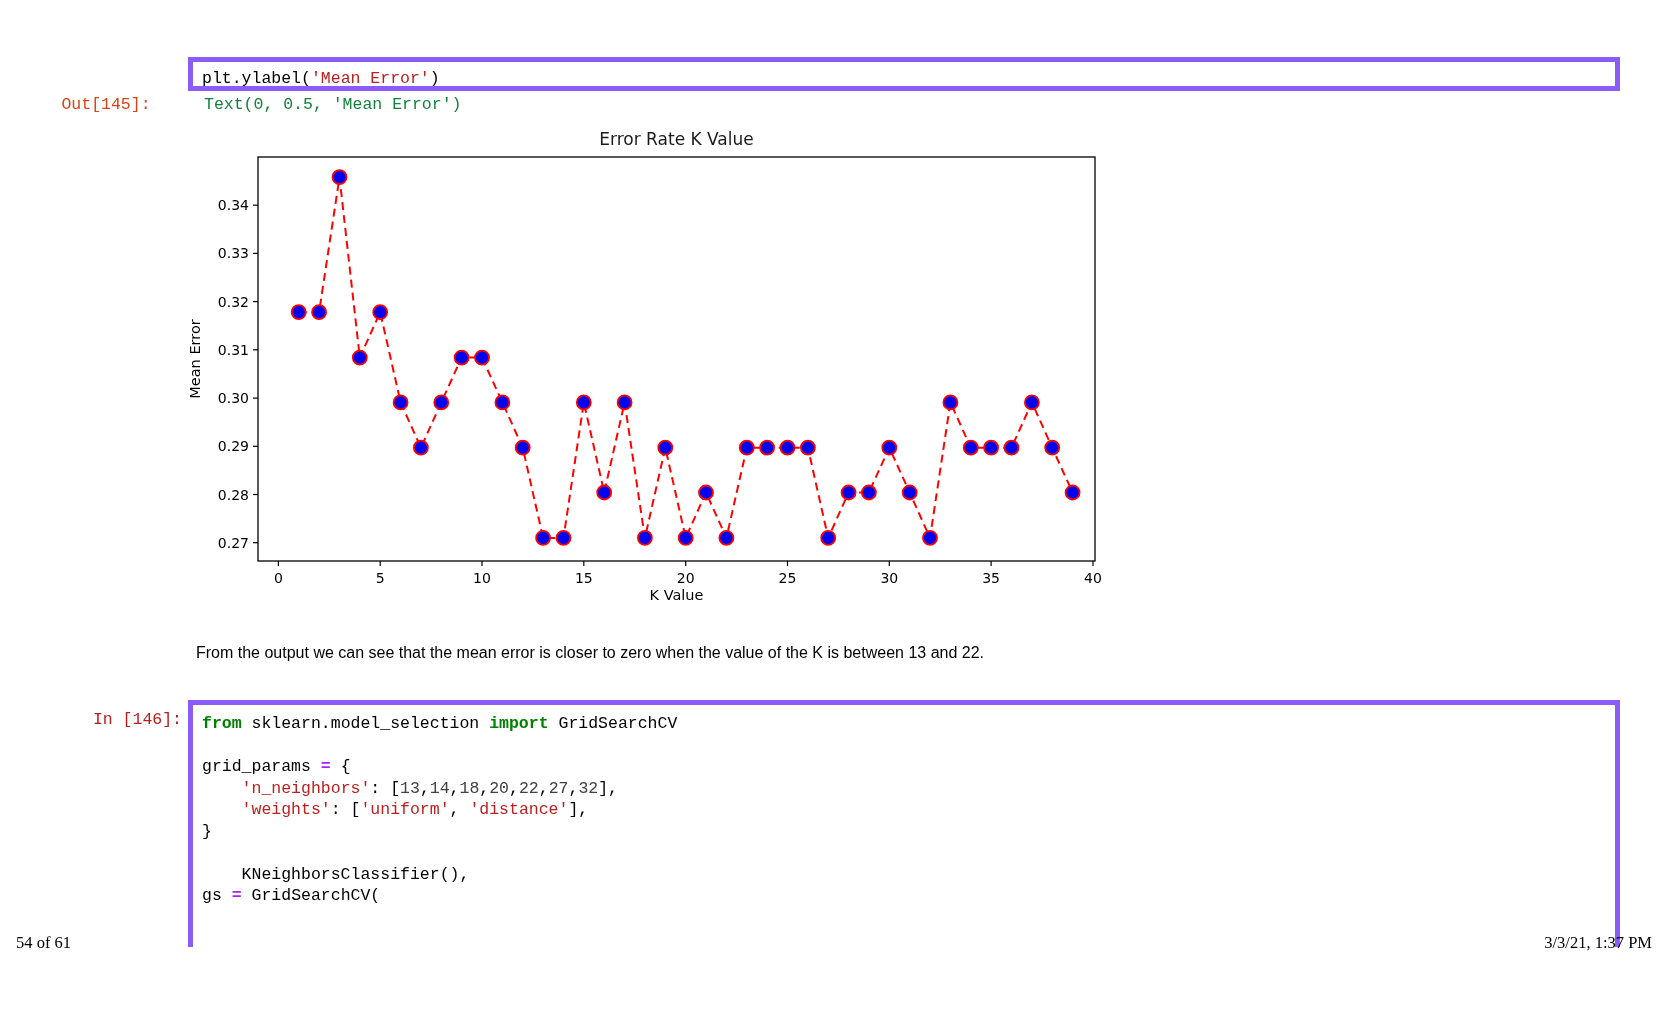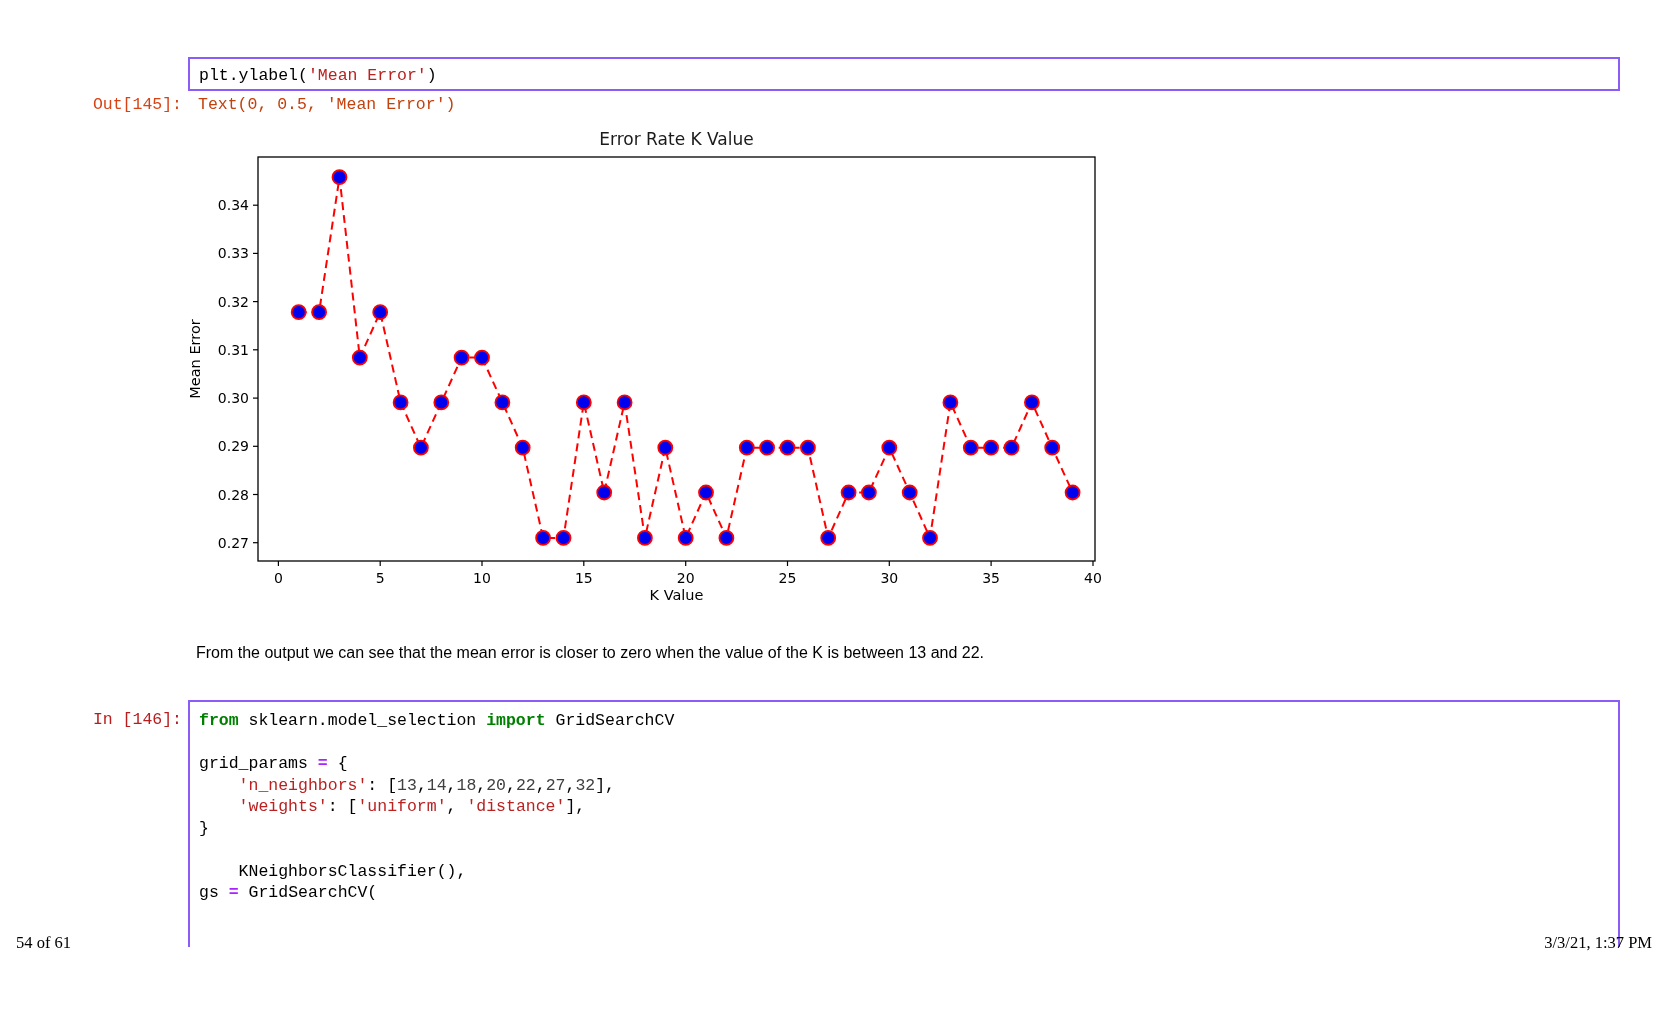--- a/index.html
+++ b/index.html
@@ -1,30 +1,30 @@
 <!DOCTYPE html>
 <html><head>
 <meta charset="utf-8">
 <style>
   html,body { margin:0; padding:0; background:#ffffff; }
   .page { position:relative; width:1680px; height:1020px; background:#fff; overflow:hidden;
           font-family:"Liberation Sans", sans-serif; color:#000; }
   .cell-box { position:absolute; left:188px; width:1432px; background:#fff;
-              border:2px solid #8b5cf6; box-sizing:border-box; }
+              border:5px solid #8b5cf6; box-sizing:border-box; }
   .top-cell { top:57px; height:34px; padding:6px 9px; }
   .bottom-cell { top:700px; height:247px; border-bottom:none; padding:8px 9px; }
   .mono, .code-line, .prompt, .out-text {
       font-family:"Liberation Mono","DejaVu Sans Mono",monospace;
       font-size:16.5px; white-space:pre; }
   .code-line { line-height:21.5px; height:21.5px; }
   .top-cell .code-line { line-height:21px; height:21px; }
   .prompt { position:absolute; left:30px; width:152px; text-align:right; }
-  .out-prompt { top:95px; color:#D84315; }
+  .out-prompt { top:95px; color:#D84315;text-align:center; }
   .in-prompt  { top:710px; color:#b91c1c; }
-  .out-text { position:absolute; left:198px; top:95px; color:#c2410c; }
+  .out-text { position:absolute; left:204px; top:95px; color:#15803d; }
   .tok-k { color:#008000; font-weight:bold; }
   .tok-s { color:#BA2121; }
   .tok-n { color:#404040; }
   .tok-o { color:#AA22FF; font-weight:bold; }
   .tok-p { color:#000; }
   .paragraph { position:absolute; left:196px; top:644px; font-size:16px; color:#000; }
   .footer { position:absolute; top:933px; font-family:"Liberation Serif", serif;
             font-size:16.5px; color:#000; }
   .footer-left { left:16px; }
   .footer-right { right:28px; text-align:left;margin-left:31px; }

